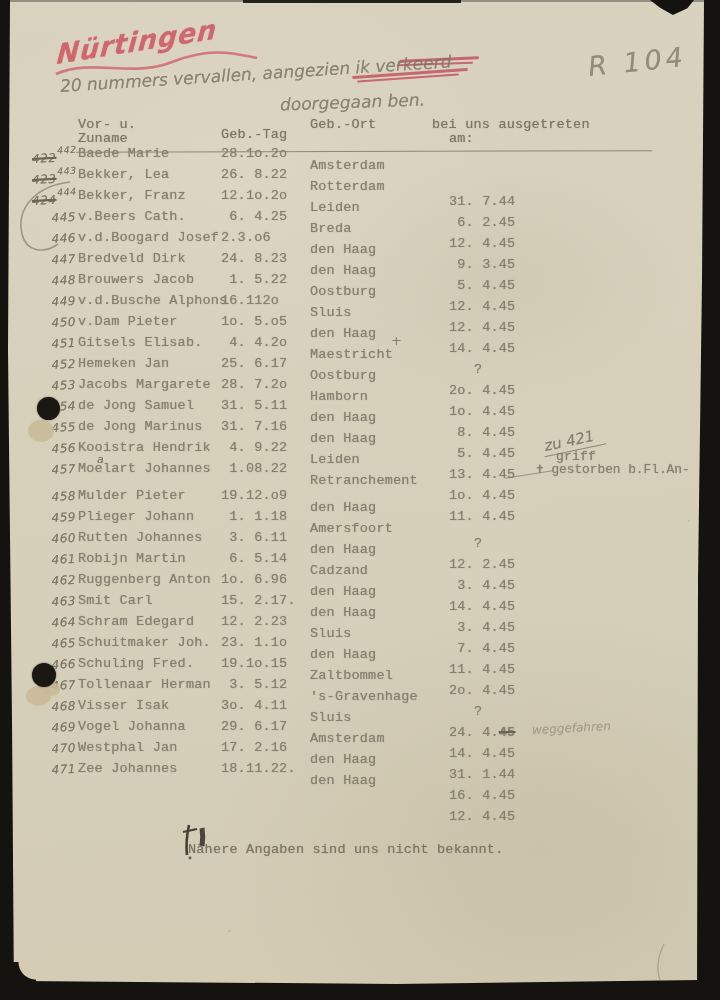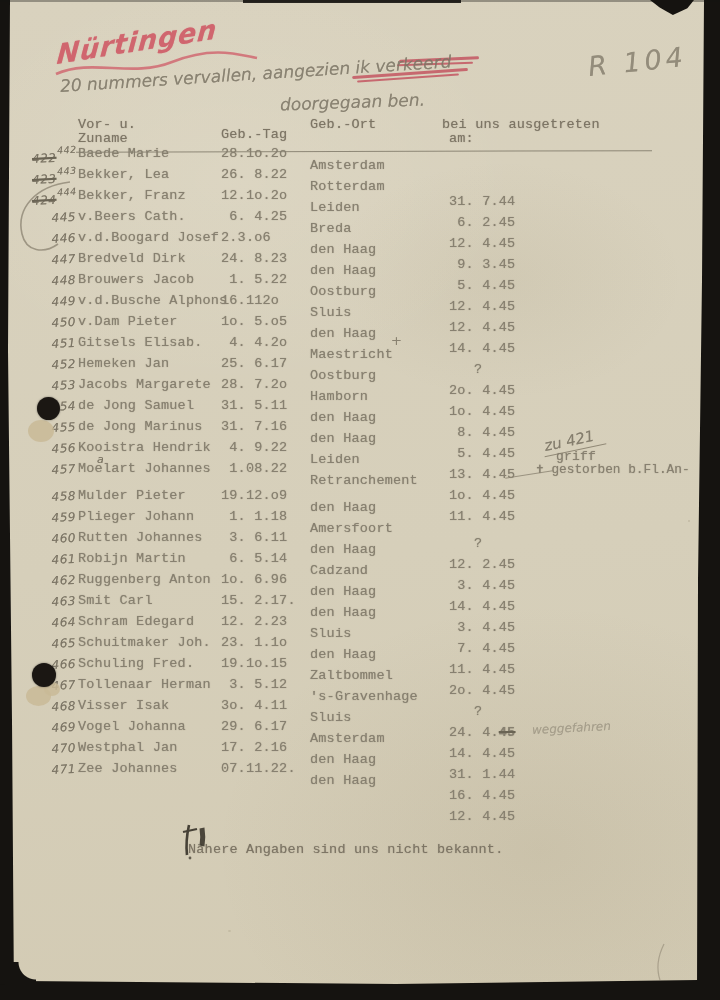--- a/index.html
+++ b/index.html
@@ -90,21 +90,21 @@
 
   <div class="pencil dutch1">20 nummers vervallen, aangezien ik verkeerd</div>
   <div class="pencil dutch2">doorgegaan ben.</div>
 
   <div class="pencil archref">R 104</div>
 
   <div class="typed dark" style="left:78px;top:118px">Vor- u.</div>
   <div class="typed dark" style="left:78px;top:132px">Zuname</div>
   <div class="typed dark" style="left:221px;top:128px">Geb.-Tag</div>
   <div class="typed dark" style="left:310px;top:118px">Geb.-Ort</div>
-  <div class="typed dark" style="left:442px;top:118px">bei uns ausgetreten</div>
+  <div class="typed dark" style="left:432px;top:118px">bei uns ausgetreten</div>
   <div class="typed dark" style="left:449px;top:132px">am:</div>
 
   <div class="rule"></div>
 
   <div id="rows">
       <div class="row" style="top: 147px;">
         <span class="no pencil"><s>422</s><sup>442</sup></span>
         <span class="c typed name">Baede Marie</span>
         <span class="c typed dob">28.1o.2o</span>
         <span class="c typed pob">Amsterdam</span>
@@ -309,21 +309,21 @@
       <div class="row" style="top: 741px;">
         <span class="no pencil">470</span>
         <span class="c typed name">Westphal Jan</span>
         <span class="c typed dob">17. 2.16</span>
         <span class="c typed pob">den Haag</span>
         <span class="c typed date">16. 4.45</span>
       </div>
       <div class="row" style="top: 762px;">
         <span class="no pencil">471</span>
         <span class="c typed name">Zee Johannes</span>
-        <span class="c typed dob">07.11.22.</span>
+        <span class="c typed dob">18.11.22.</span>
         <span class="c typed pob">den Haag</span>
         <span class="c typed date">12. 4.45</span>
       </div>
     </div>
 
   <svg class="mark" style="left:8px;top:170px" width="80" height="95">
     <path d="M62,12 C28,16 8,38 14,64 C18,82 36,84 50,74" stroke="#8a8270" stroke-width="1.6" fill="none" opacity=".75"></path>
   </svg>
 
   <div class="typed dark footer">Nähere Angaben sind uns nicht bekannt.</div>

